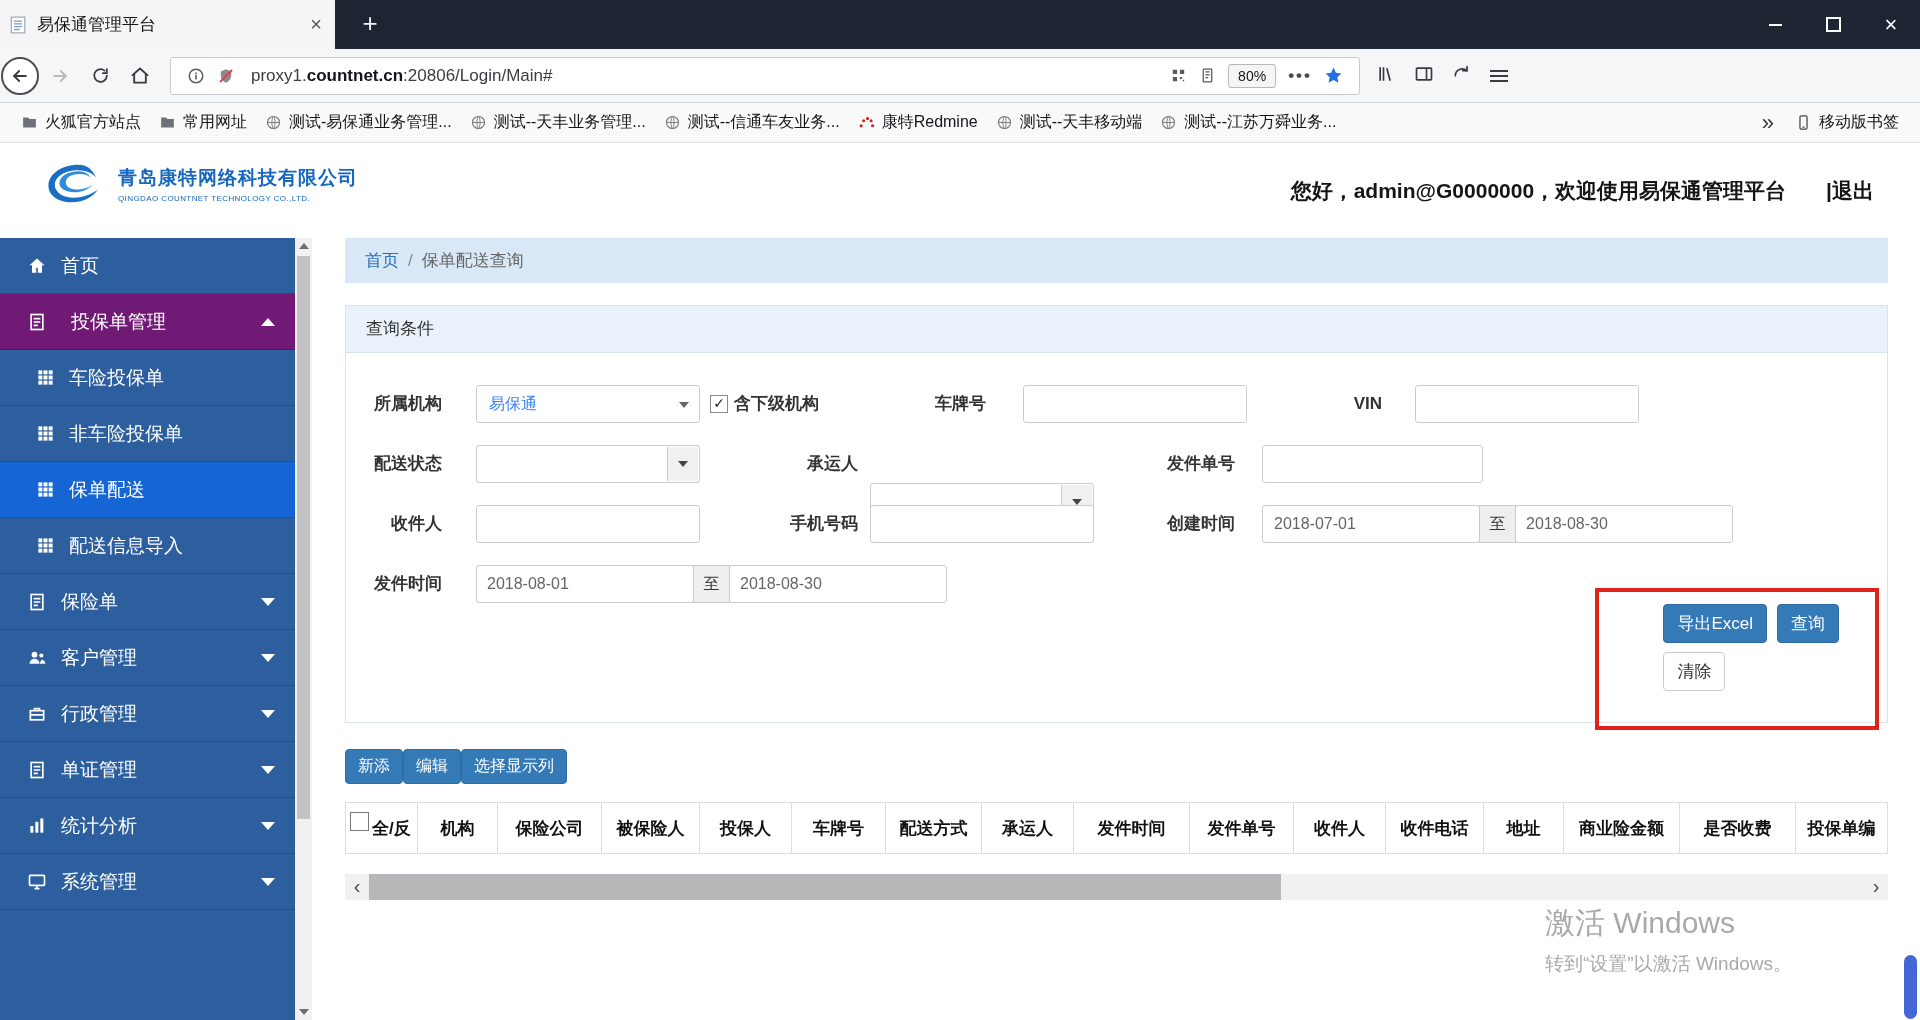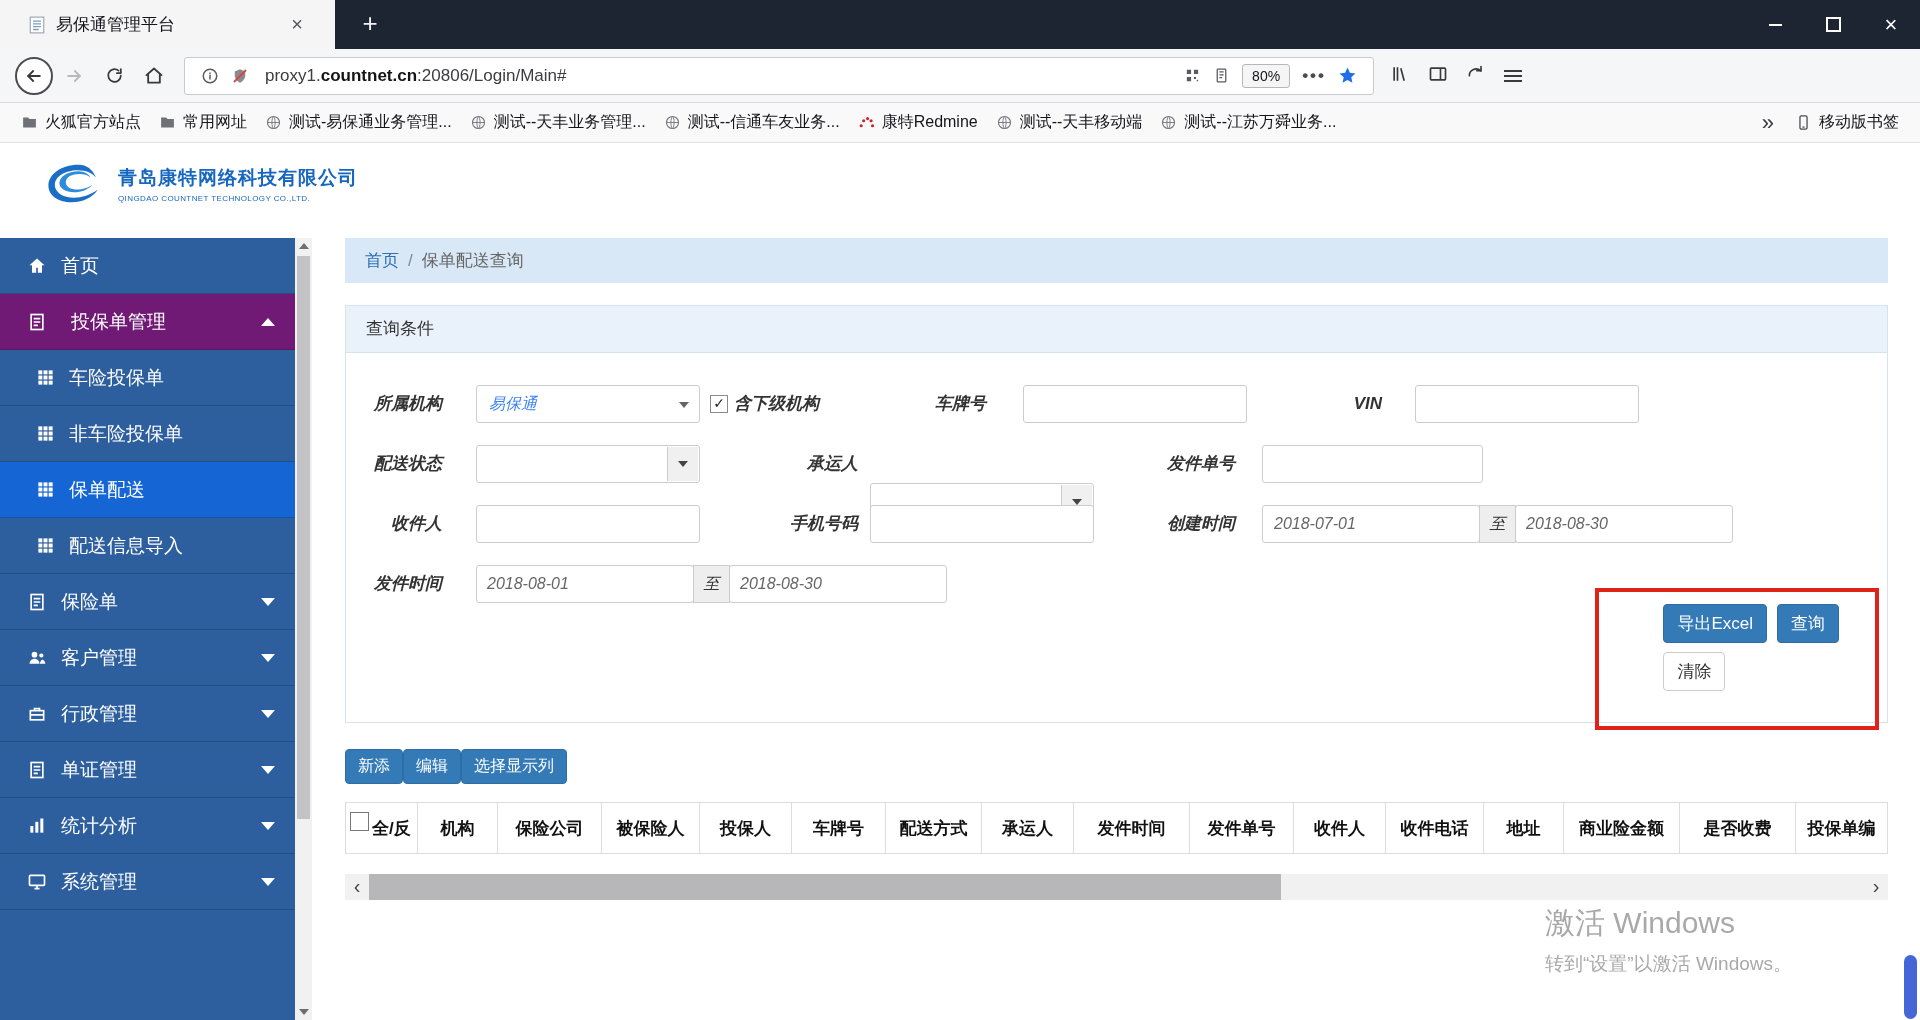--- a/index.html
+++ b/index.html
@@ -1,33 +1,33 @@
 <!DOCTYPE html>
 <html><head>
 <meta charset="utf-8">
 <style>
   html,body{margin:0;padding:0;}
   body{font-family:"Liberation Sans","DejaVu Sans",sans-serif;background:#fff;}
   .stage{position:relative;width:1920px;height:1020px;overflow:hidden;background:#fff;}
 
   
   .titlebar{position:absolute;left:0;top:0;width:1920px;height:49px;background:#1c2531;}
-  .tab{position:absolute;left:0;top:0;width:335px;height:49px;background:#f5f5f6;display:flex;align-items:center;padding:0 28px;box-sizing:border-box;}
+  .tab{position:absolute;left:0;top:0;width:335px;height:49px;background:#f5f5f6;display:flex;align-items:center;padding:0 9px;box-sizing:border-box;}
   .tab-fav{width:18px;height:18px;margin-right:10px;flex:none;}
   .tab-title{font-size:17px;color:#15141a;flex:1;white-space:nowrap;overflow:hidden;}
   .tab-close{font-size:20px;color:#55555a;padding:0 4px;cursor:default;}
   .newtab{position:absolute;left:352px;top:0;width:36px;height:49px;color:#f0f0f2;font-size:26px;line-height:46px;text-align:center;font-weight:300;}
   .win-controls{position:absolute;right:0;top:0;height:49px;display:flex;}
   .win-btn{width:58px;height:49px;display:flex;align-items:center;justify-content:center;color:#fff;}
   .wi-min{display:block;width:13px;border-top:2px solid #fff;}
   .wi-max{display:block;width:11px;height:11px;border:2px solid #fff;}
   .wi-close{font-size:22px;line-height:1;}
 
   
-  .navbar{position:absolute;left:0;top:49px;width:1920px;height:54px;background:#f5f6f7;border-bottom:1px solid #d9d9dd;display:flex;align-items:center;padding:0 14px;box-sizing:border-box;}
+  .navbar{position:absolute;left:0;top:49px;width:1920px;height:54px;background:#f5f6f7;border-bottom:1px solid #d9d9dd;display:flex;align-items:center;padding:0 0;box-sizing:border-box;}
   .nav-btn{width:40px;height:40px;display:flex;align-items:center;justify-content:center;flex:none;}
   .back-circle{width:38px;height:38px;border:2px solid #4c4c52;border-radius:50%;display:flex;align-items:center;justify-content:center;box-sizing:border-box;background:#fff;}
   .urlbar{margin-left:10px;width:1190px;height:38px;background:#fff;border:1px solid #c9c9cf;border-radius:3px;display:flex;align-items:center;padding:0 10px;box-sizing:border-box;flex:none;}
   .url-text{margin-left:10px;font-size:17px;color:#3c3c41;white-space:nowrap;}
   .url-host{font-weight:bold;color:#15141a;}
   .url-spacer{flex:1;}
   .url-ic{margin:0 6px;flex:none;display:flex;align-items:center;}
   .zoom-pill{border:1px solid #b6b6bb;border-radius:3px;background:#f5f5f6;font-size:14px;color:#15141a;padding:3px 9px;margin:0 6px;}
   .dots{font-size:17px;letter-spacing:2px;color:#4a4a4f;margin:0 6px;font-weight:bold;}
   .tb-right{display:flex;align-items:center;margin-left:16px;gap:18px;}
@@ -70,21 +70,21 @@
   .content{position:absolute;left:345px;top:238px;width:1543px;}
   .breadcrumb{height:45px;background:#d9e8f6;display:flex;align-items:center;padding-left:20px;font-size:17px;}
   .bc-home{color:#2a6fb7;}
   .bc-sep{margin:0 9px;color:#888;}
   .bc-cur{color:#666;}
 
   .panel{margin-top:22px;border:1px solid #d6e2ee;position:relative;height:418px;box-sizing:border-box;background:#fff;}
   .panel-head{height:46px;line-height:46px;background:#e9f2fa;border-bottom:1px solid #d6e2ee;padding-left:20px;font-size:17px;color:#333;}
   .panel-body{position:relative;padding-top:32px;}
 
-  .frow{position:relative;height:38px;margin-bottom:22px;font-style:italic;}
+  .frow{position:relative;height:38px;margin-bottom:22px;}
   .frow > *{position:absolute;top:0;}
   .flabel{height:38px;line-height:38px;font-weight:bold;font-size:17px;color:#333;text-align:right;}
   .fi{height:38px;border:1px solid #ccc;border-radius:3px;background:#fff;box-sizing:border-box;}
   .fsel{position:relative;}
   .fsel .val{position:absolute;left:12px;top:0;line-height:36px;font-size:16px;color:#3b82f6;}
   .caret{position:absolute;right:10px;top:16px;width:0;height:0;border-left:5px solid transparent;border-right:5px solid transparent;border-top:6px solid #666;}
   .sq{position:absolute;right:1px;top:1px;width:30px;height:34px;background:#f0f0f1;border-left:1px solid #ccc;display:flex;align-items:center;justify-content:center;}
   .sq .caret2{width:0;height:0;border-left:5px solid transparent;border-right:5px solid transparent;border-top:6px solid #444;}
   .cb{width:18px;height:18px;border:1px solid #8a8a8a;background:#fff;box-sizing:border-box;text-align:center;line-height:15px;font-size:14px;color:#222;top:10px !important;}
   .cb-label{line-height:38px;font-weight:bold;font-size:17px;color:#333;}
@@ -306,20 +306,24 @@
   <div class="pagehead">
     <div class="logo">
       <svg width="66" height="50" viewBox="0 0 72 52">
           <path d="M40 5C20 5 7 16 7 28c0 10 10 18 25 18 12 0 23-5 29-14-8 6-18 9-26 9-12 0-21-6-21-14 0-9 11-16 25-16 9 0 16 3 20 8C55 10 49 5 40 5z" fill="#1a6fc4"></path>
           <path d="M40 12c-12 0-21 6-21 13 0 6 7 10 16 10 8 0 15-3 20-8-5 3-11 5-16 5-8 0-13-3-13-8 0-6 7-9 15-9 5 0 9 1 12 4-2-4-7-7-13-7z" fill="#2f8bdb"></path>
         </svg>
       <div class="logo-text">
         <div class="logo-cn">青岛康特网络科技有限公司</div>
         <div class="logo-en">QINGDAO COUNTNET TECHNOLOGY CO.,LTD.</div>
       </div>
+    </div>
+    <div class="greet">
+      <span>您好，admin@G0000000，欢迎使用易保通管理平台</span>
+      <span class="logout">|退出</span>
     </div>
   </div>
 
   <div class="sidebar">
     <div class="side-item">
       <span class="ic">
           <svg width="20" height="20" viewBox="0 0 24 24">
             <path d="M12 3l9 8h-3v9h-5v-6h-2v6H6v-9H3z" fill="#fff"></path>
           </svg>
         </span>

